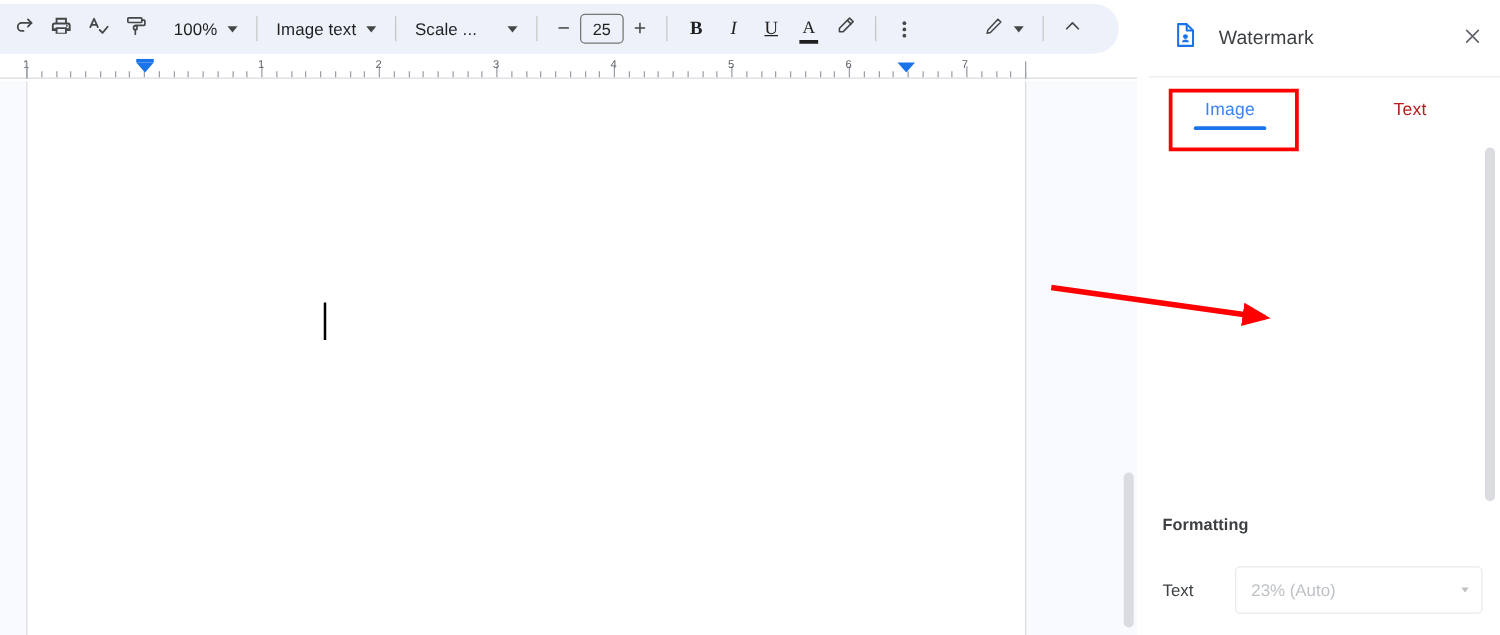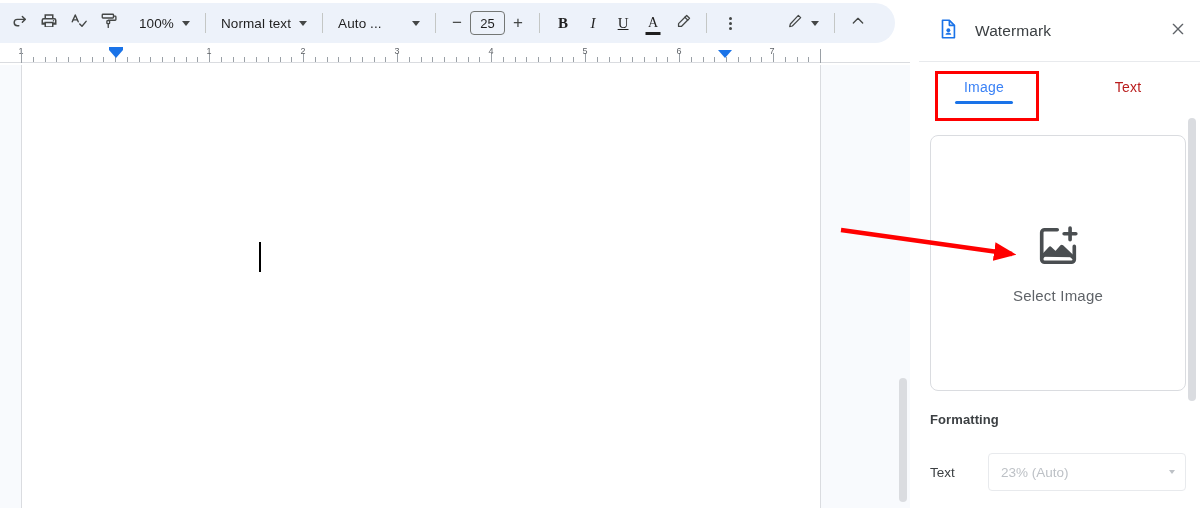--- a/index.html
+++ b/index.html
@@ -421,28 +421,28 @@
       </div>
 
       <div class="tb-dropdown" style="margin-left:8px">
         <span class="tb-label">100%</span>
         <span class="caret"></span>
       </div>
 
       <div class="tb-sep"></div>
 
       <div class="tb-dropdown">
-        <span class="tb-label">Normal text</span>
+        <span class="tb-label">Image text</span>
         <span class="caret"></span>
       </div>
 
       <div class="tb-sep"></div>
 
       <div class="tb-dropdown" style="width:82px">
-        <span class="tb-label" style="flex:1 1 auto">Auto ...</span>
+        <span class="tb-label" style="flex:1 1 auto">Scale ...</span>
         <span class="caret"></span>
       </div>
 
       <div class="tb-sep"></div>
 
       <div class="tb-pm">−</div>
       <div class="fontsize-box">25</div>
       <div class="tb-pm">+</div>
 
       <div class="tb-sep"></div>
@@ -616,30 +616,20 @@
         </span>
       </div>
     </div>
 
     <div id="tabs">
       <div class="tab active">Image</div>
       <div class="tab">Text</div>
     </div>
     <div id="tab-highlight"></div>
 
-    <div id="image-drop">
-      <span>
-        <svg width="46" height="46" viewBox="0 0 24 24" fill="none" stroke="#4a4e51" stroke-width="1.9" stroke-linecap="round" stroke-linejoin="round">
-          <path d="M20.5 12.2V19a1.5 1.5 0 0 1-1.5 1.5H5A1.5 1.5 0 0 1 3.5 19V5A1.5 1.5 0 0 1 5 3.5h6.6"></path>
-          <path d="M18.3 2.6v6.1M15.2 5.6h6.1"></path>
-          <path d="M3.8 17.6l4.1-4.4 2.9 2.7 3.2-3.6 5.9 5.6" fill="#4a4e51"></path>
-        </svg>
-      </span>
-      <span id="select-image-label">Select Image</span>
-    </div>
 
     <div id="formatting-title">Formatting</div>
 
     <div id="scale-row">
       <span id="scale-label">Text</span>
       <div id="scale-select">
         <span id="scale-value">23% (Auto)</span>
         <span class="caret-sm"></span>
       </div>
     </div>

